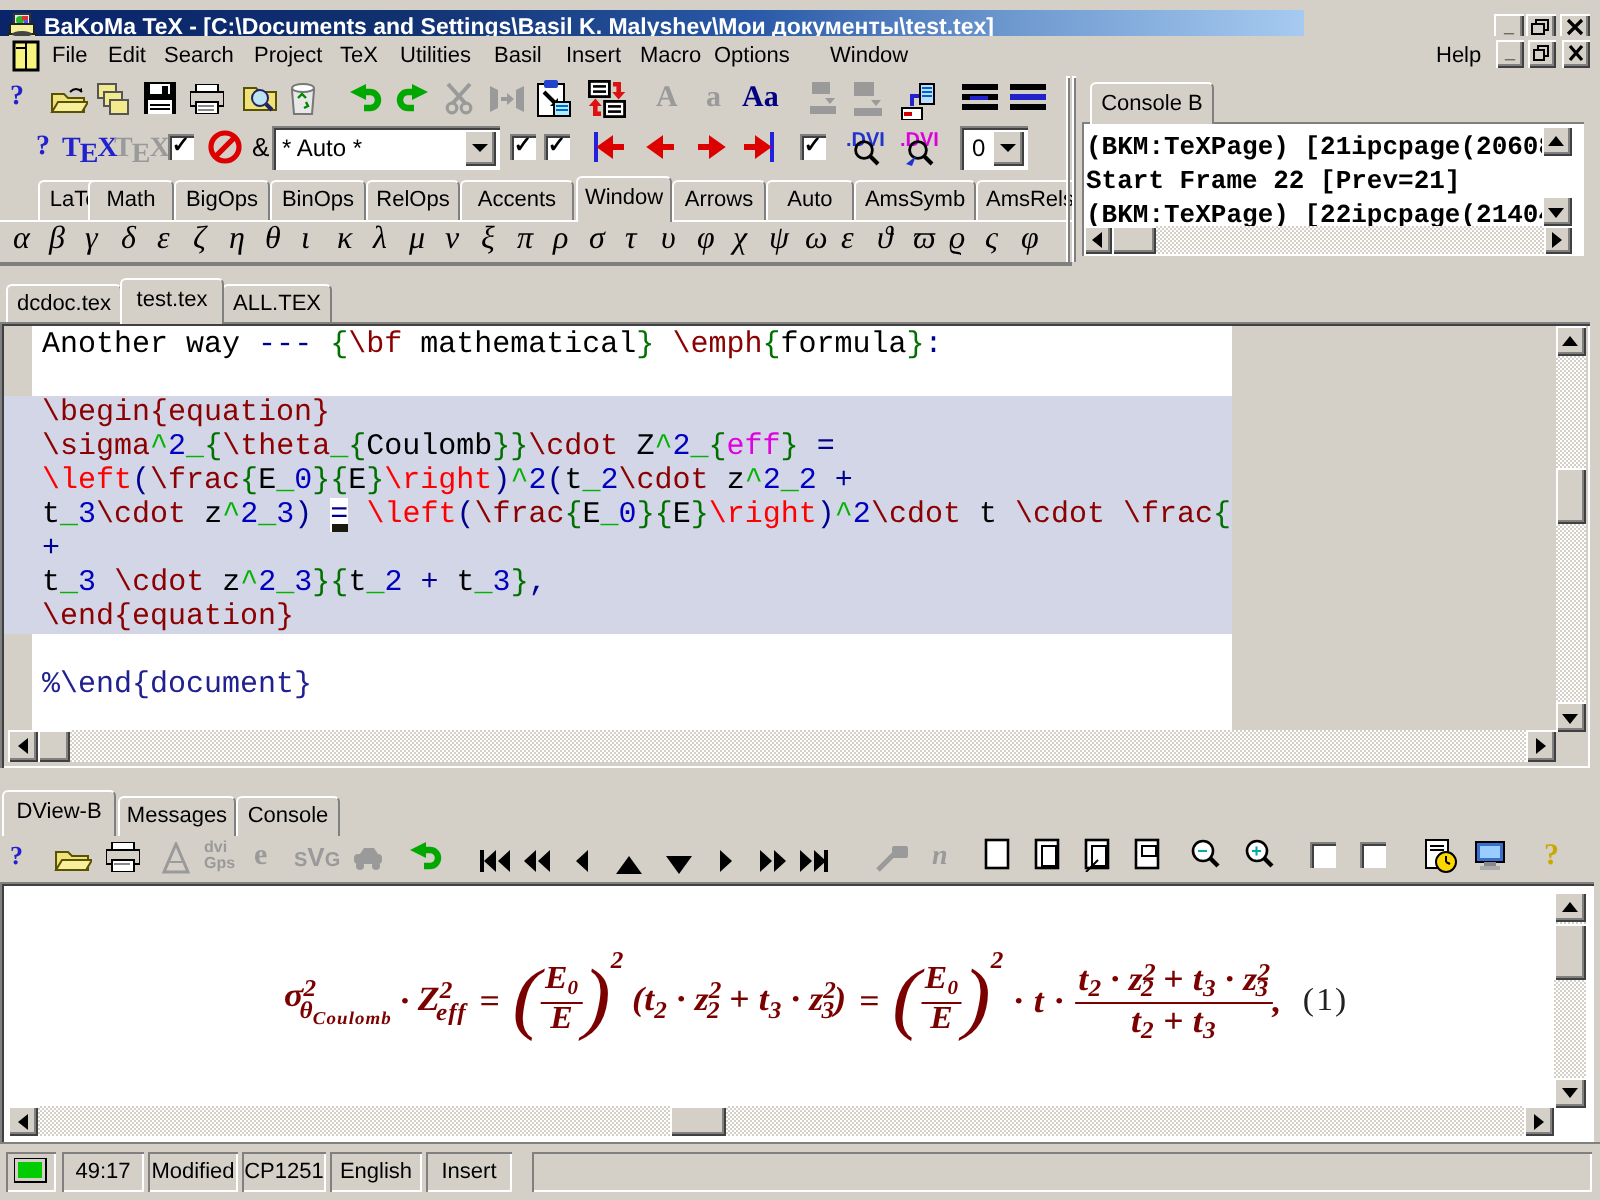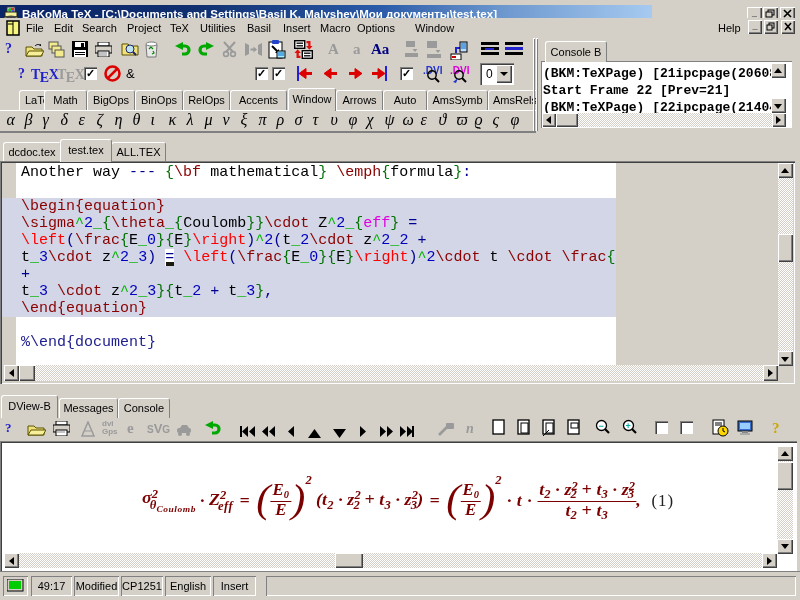--- a/index.html
+++ b/index.html
@@ -197,20 +197,26 @@
     <div class="abs" style="left: 31px; top: 5px; font: bold 14px &quot;Liberation Serif&quot;; color: rgb(34, 34, 204); letter-spacing: -0.5px;">T<span style="vertical-align:-3px">E</span>X</div>
     <div class="abs" style="left: 57px; top: 5px; font: bold 14px &quot;Liberation Serif&quot;; color: rgb(154, 154, 154); letter-spacing: -0.5px;">T<span style="vertical-align:-3px">E</span>X</div>
     <div class="abs" style="left: 84px; top: 5px;">
       <div class="cb" style="left:0;top:0">✓</div>
     </div>
     <div class="abs" style="left: 104px; top: 3px;"><svg width="17" height="17">
         <circle cx="8.5" cy="8.5" r="7" fill="none" stroke="#dd0000" stroke-width="2.6"></circle>
         <line x1="3.6" y1="13.4" x2="13.4" y2="3.6" stroke="#dd0000" stroke-width="2.6"></line>
       </svg></div>
     <div class="abs" style="left: 126px; top: 4px; font: 13px &quot;Liberation Sans&quot;;">&amp;</div>
+    <div class="abs" style="left: 136px; top: 1px; width: 114px; height: 22px;">
+      <div class="abs sunken2" style="left:0;top:0;width:114px;height:22px;background:#fff"></div>
+      <span class="abs" style="left:5px;top:4px;font-size:12px">* Auto *</span>
+      <div class="btn abs" style="left:96px;top:2px;width:16px;height:18px"></div>
+      <div class="abs" style="left:100px;top:9px;width:0;height:0;border-left:4px solid transparent;border-right:4px solid transparent;border-top:4px solid #000"></div>
+    </div>
     <div class="abs" style="left: 255px; top: 5px;">
       <div class="cb">✓</div>
     </div>
     <div class="abs" style="left: 272px; top: 5px;">
       <div class="cb">✓</div>
     </div>
     <div class="abs" style="left: 297px; top: 4px;"><svg width="18" height="15">
         <rect x="0" y="0" width="2" height="15" fill="#2222dd"></rect>
         <g stroke="#dd0000" fill="#dd0000" stroke-width="3">
           <line x1="15" y1="7.5" x2="8" y2="7.5"></line>

